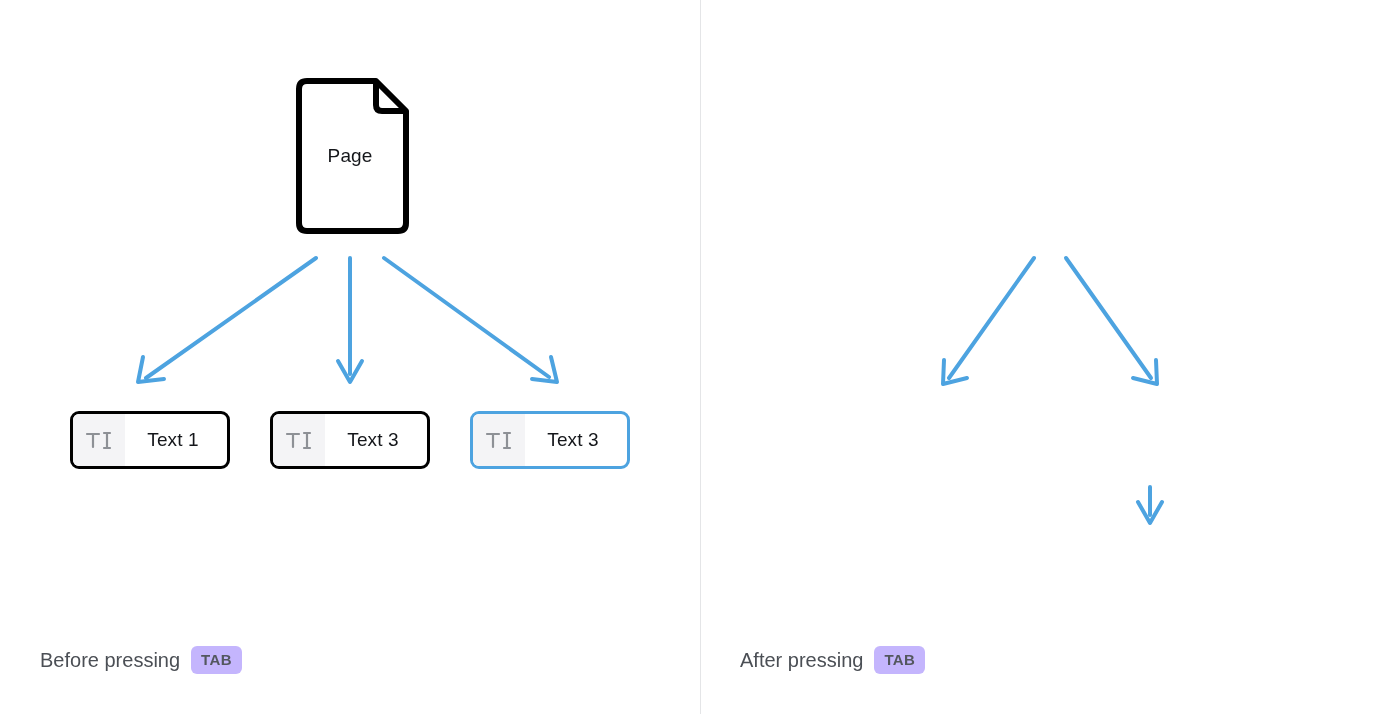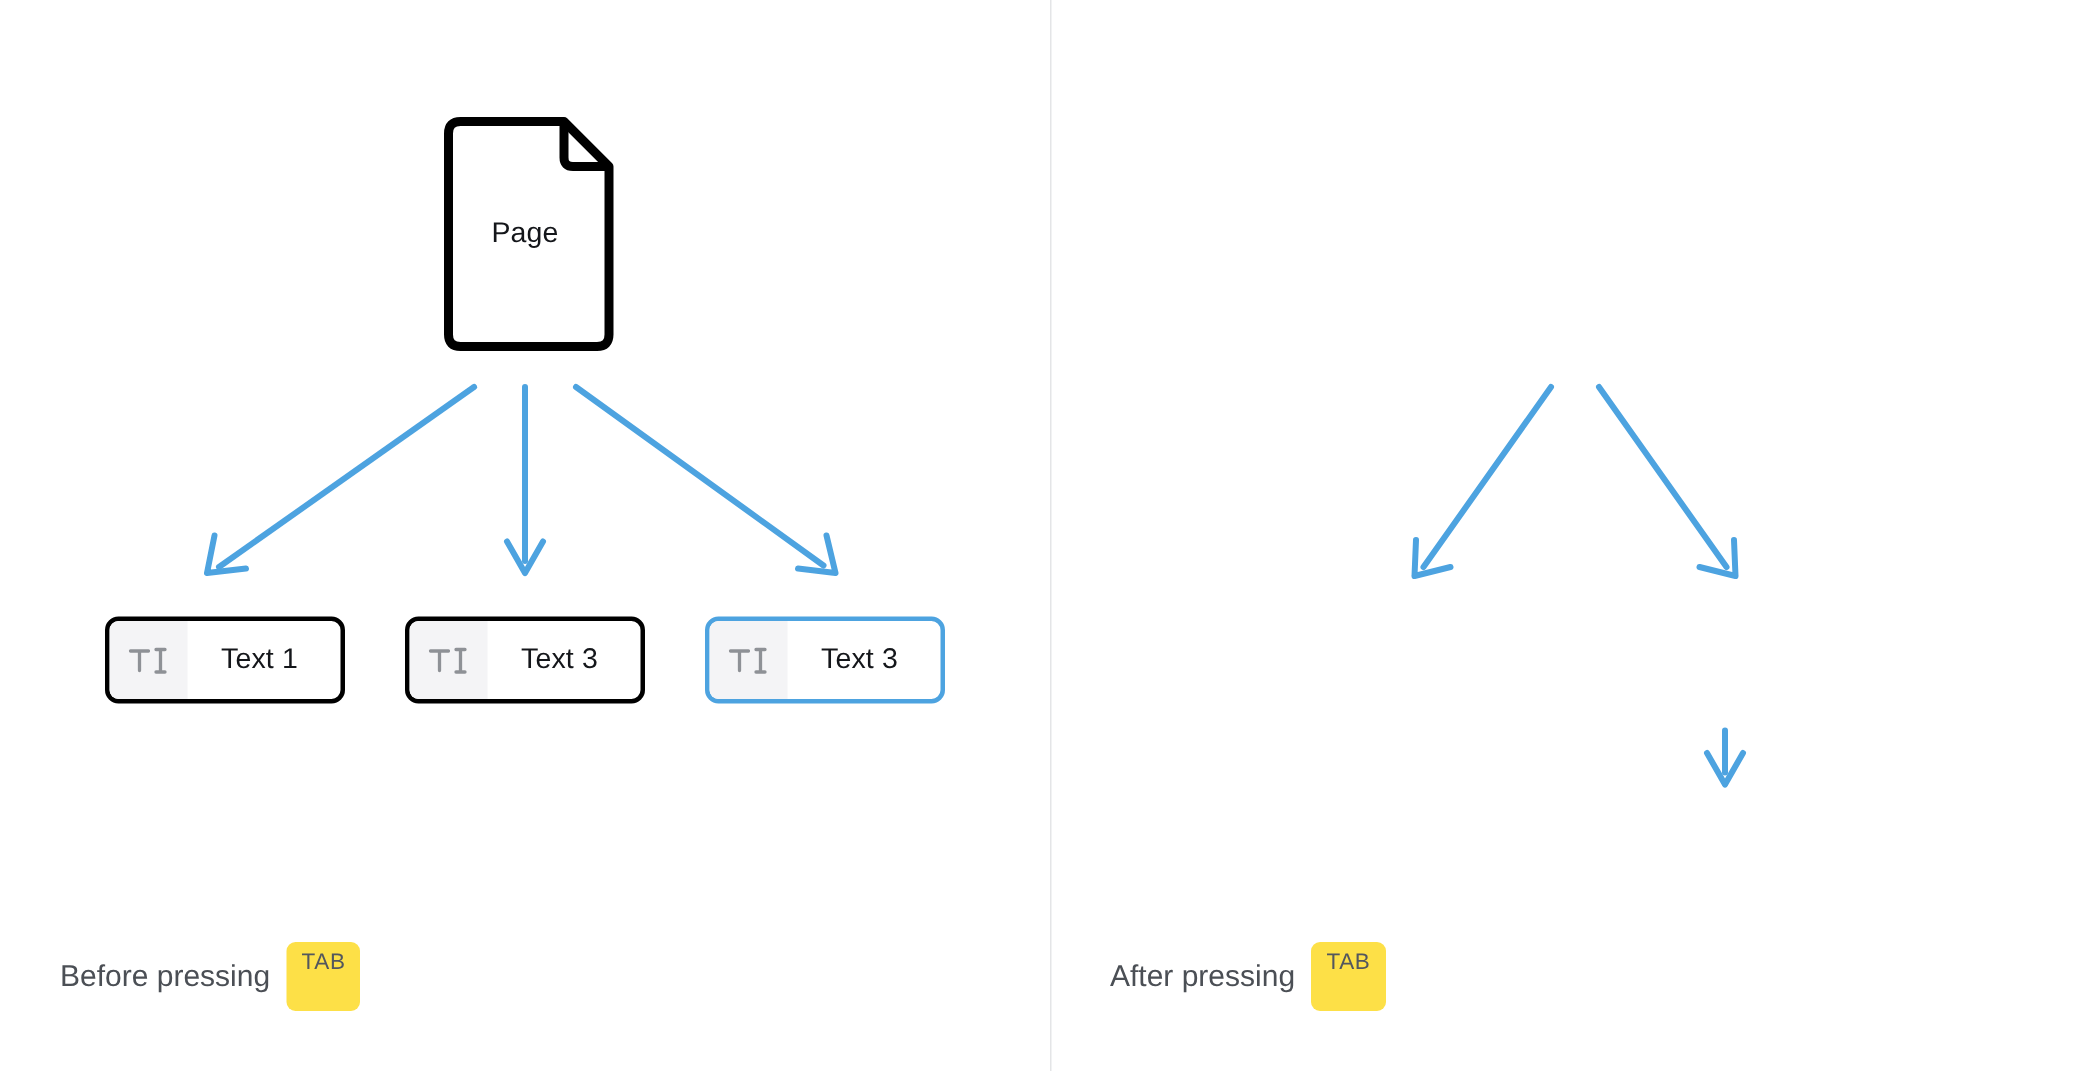--- a/index.html
+++ b/index.html
@@ -115,25 +115,25 @@
     font-size: 20px;
     color: #4b4f55;
   }
   .caption-before { left: 40px; justify-content: space-between; }
   .caption-after  { left: 40px; }
 
   .key-badge {
     display: inline-flex;
     align-items: center;
     justify-content: center;
-    background: #fde047;
+    background: #c4b5fd;
     border-radius: 6px;
-    padding: 5px 10px 24px;
+    padding: 5px 10px 6px;
     font-size: 15px;
-    font-weight: normal;
+    font-weight: bold;
     color: #53575e;
     letter-spacing: .4px;
   }
 </style>
 </head>
 <body>
 
 <div id="stage">
 
   <div class="divider"></div>

